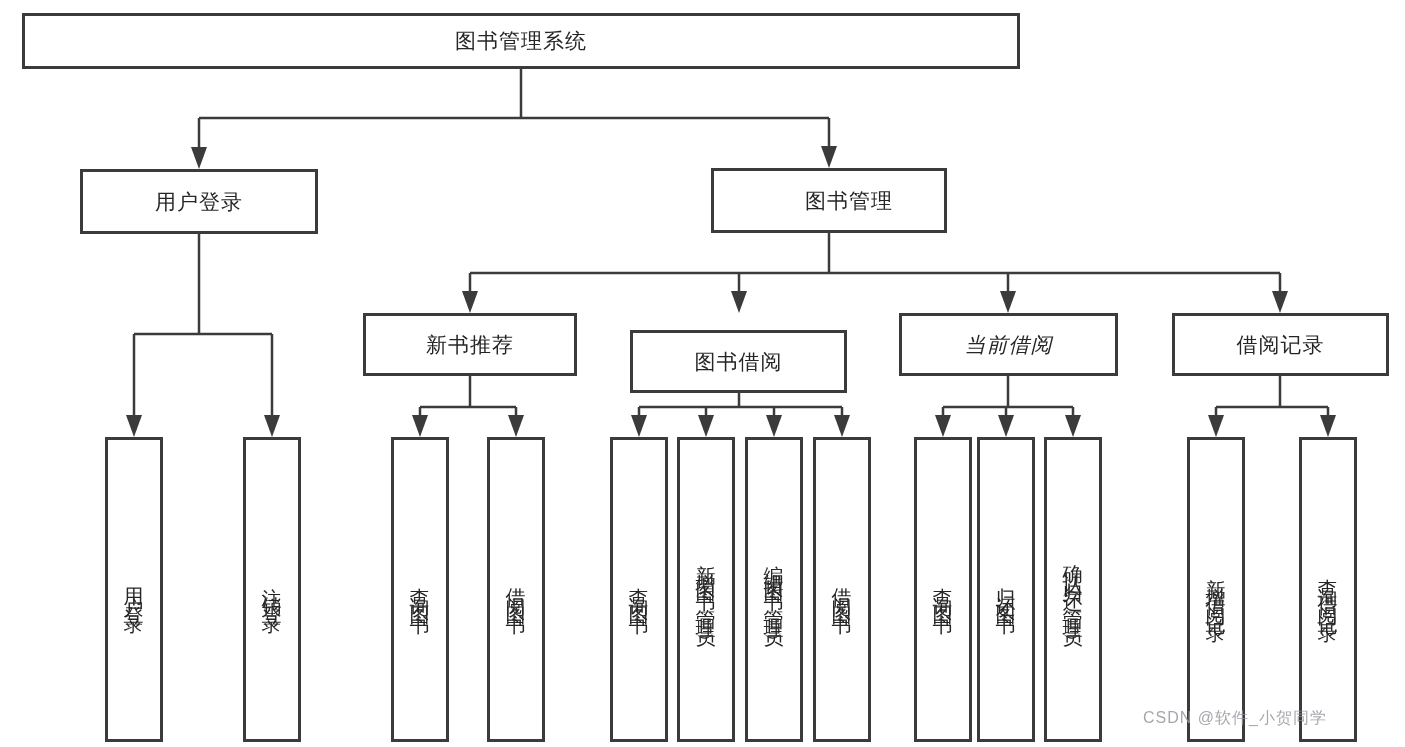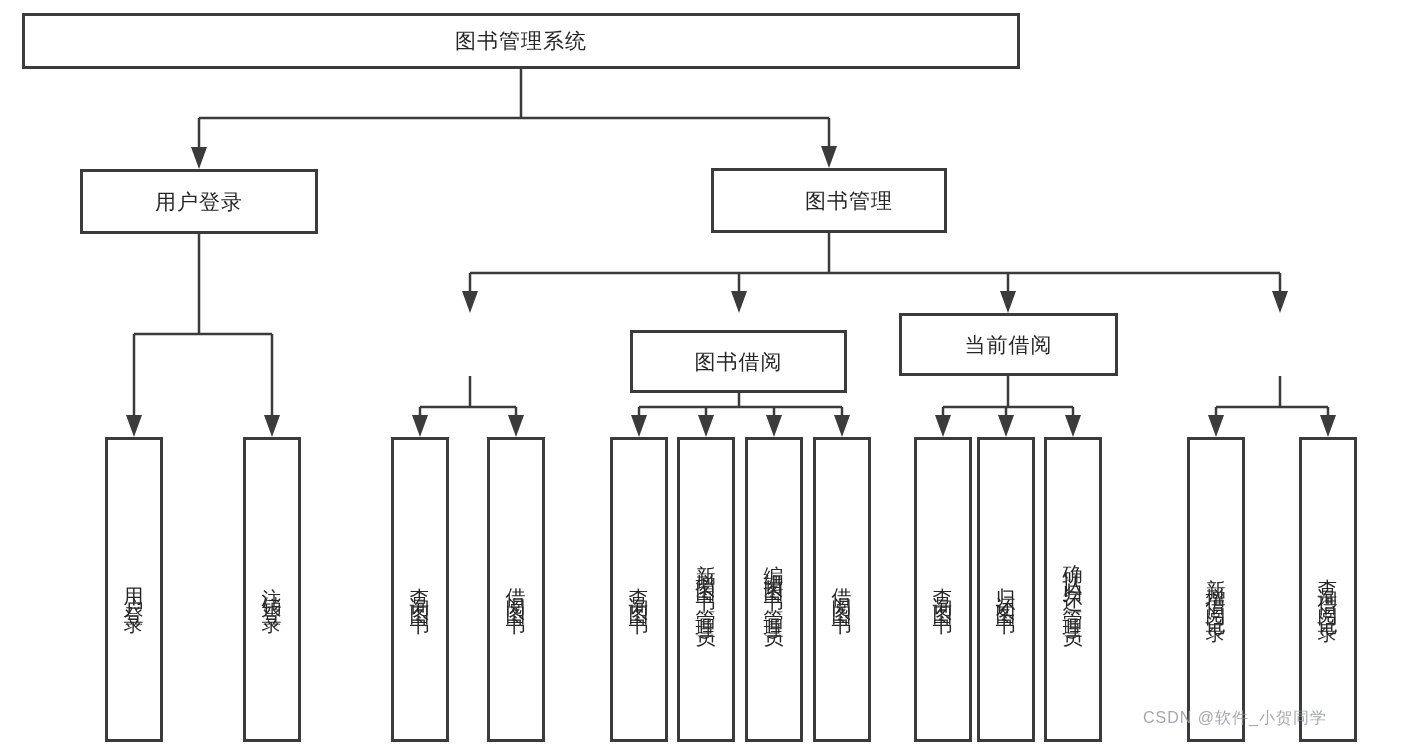--- a/index.html
+++ b/index.html
@@ -123,25 +123,31 @@
     <span>图书管理系统</span>
   </div>
 
   <div class="node hnode" style="left:80px;top:169px;width:238px;height:65px;">
     <span>用户登录</span>
   </div>
   <div class="node hnode" style="left:711px;top:168px;width:236px;height:65px;padding-left:40px;">
     <span>图书管理</span>
   </div>
 
+  <div class="node hnode" style="left:363px;top:313px;width:214px;height:63px;">
+    <span>新书推荐</span>
+  </div>
   <div class="node hnode" style="left:630px;top:330px;width:217px;height:63px;">
     <span>图书借阅</span>
   </div>
-  <div class="node hnode" style="left:899px;top:313px;width:219px;height:63px;">
+  <div class="node hnode" style="left:899px;top:313px;width:219px;height:63px;font-style:italic;">
     <span>当前借阅</span>
+  </div>
+  <div class="node hnode" style="left:1172px;top:313px;width:217px;height:63px;">
+    <span>借阅记录</span>
   </div>
 
   <div class="node vnode" style="left:105px;">
     <span>用户登录</span>
   </div>
   <div class="node vnode" style="left:243px;">
     <span>注销登录</span>
   </div>
   <div class="node vnode" style="left:391px;">
     <span>查询图书</span>

